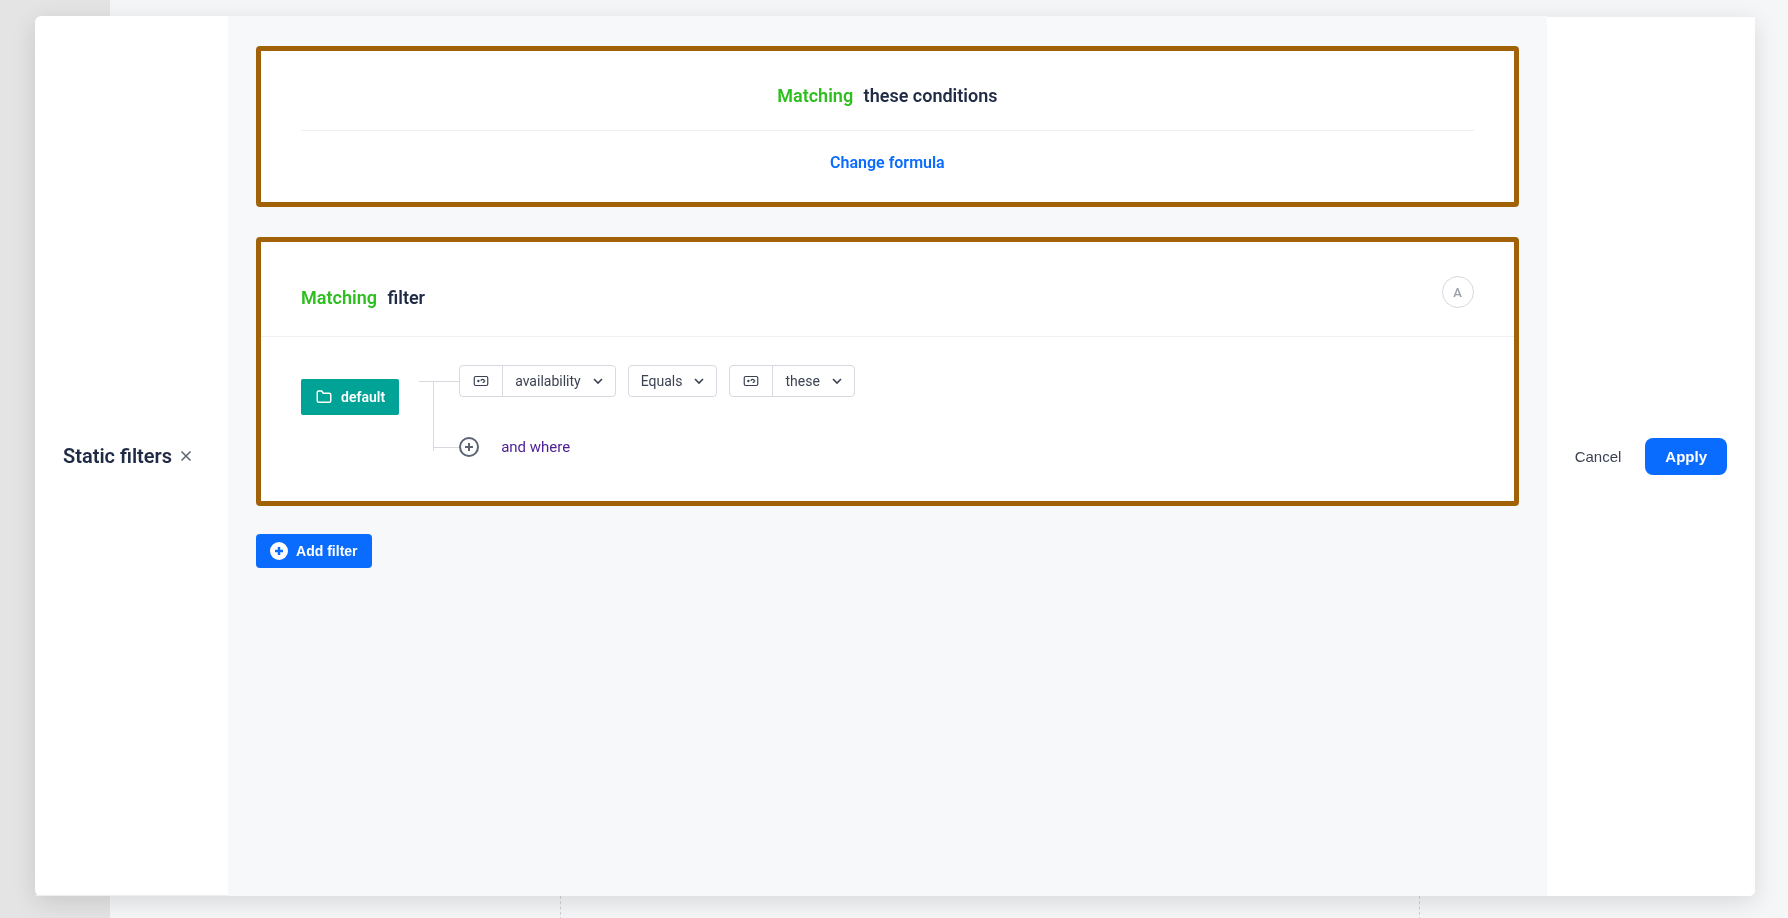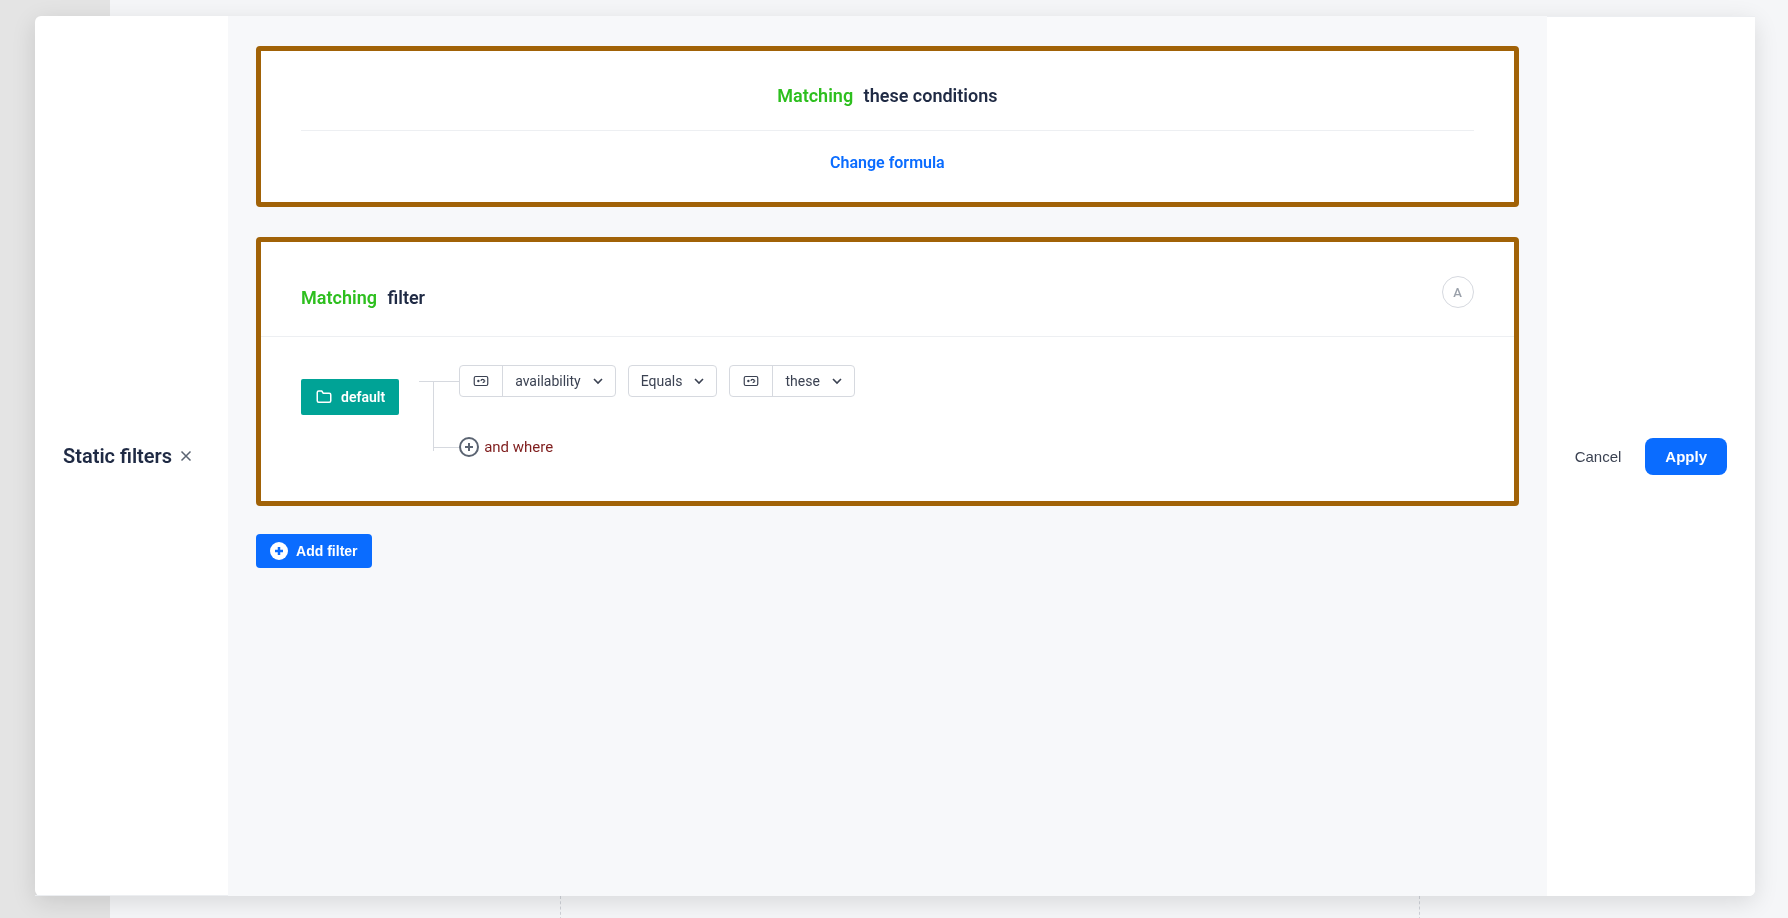--- a/index.html
+++ b/index.html
@@ -208,22 +208,22 @@
     color: #3b4252;
   }
   .seg + .seg { border-left: 1px solid #d6d9df; }
   .seg .chev { margin-left: 4px; }
   .seg svg.tag-icon { width: 18px; height: 18px; }
   .chev svg { width: 10px; height: 10px; }
 
   .and-where {
     display: inline-flex;
     align-items: center;
-    gap: 5px;
-    color: #7f1d1d;
+    gap: 22px;
+    color: #4c1d95;
     font-size: 15px;
     cursor: pointer;
   }
   .and-where .plus-circle {
     width: 20px; height: 20px;
     border: 2px solid #5b6472;
     border-radius: 50%;
     display: inline-flex;
     align-items: center;
     justify-content: center;

